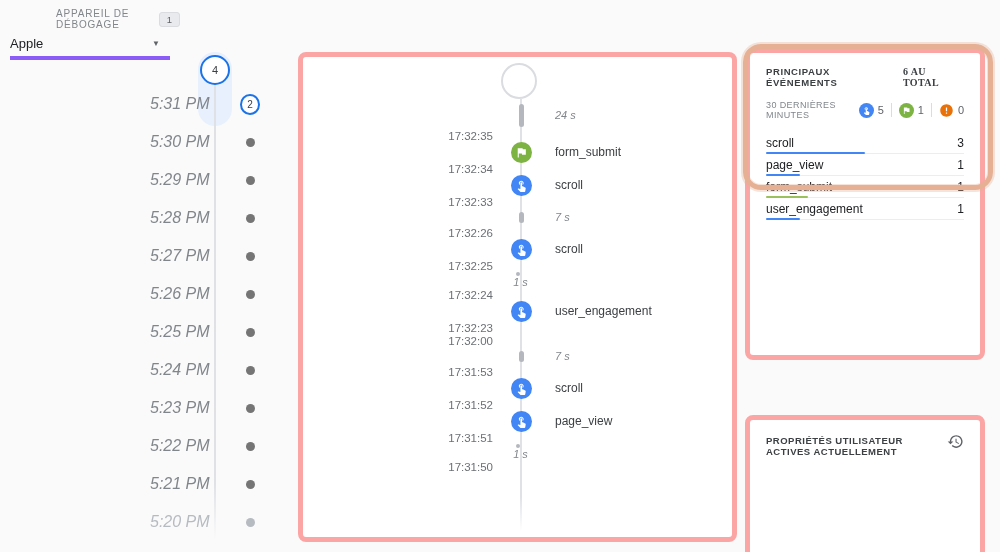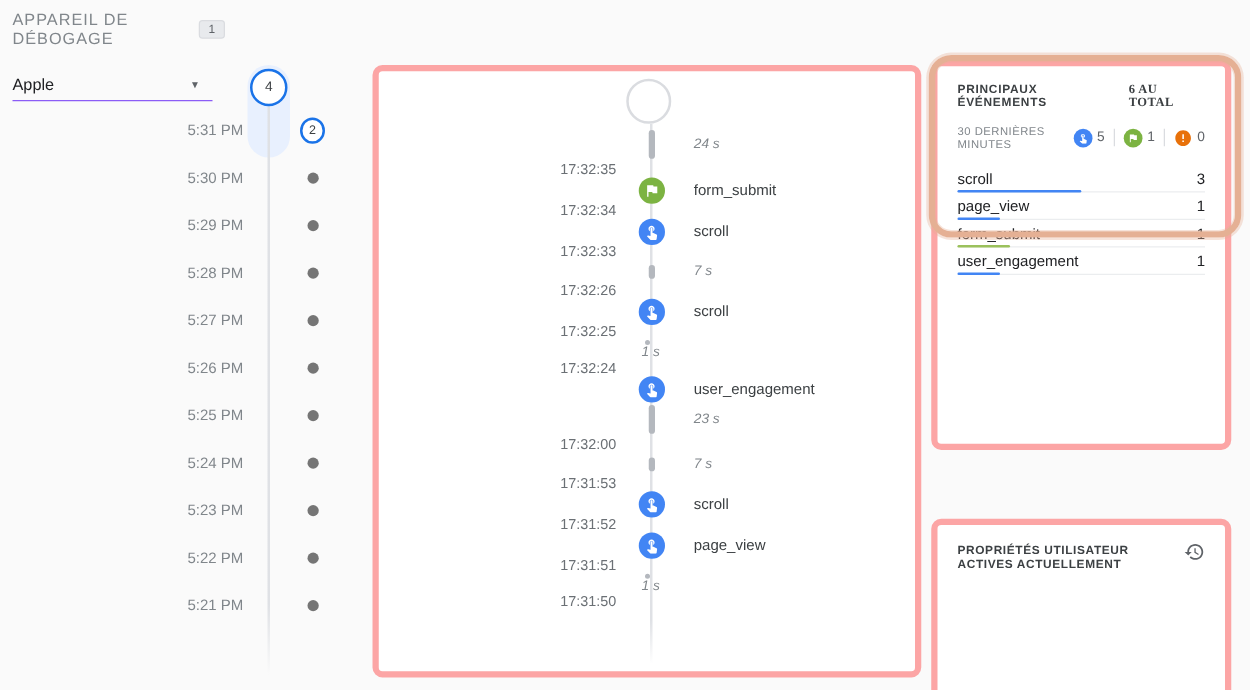--- a/index.html
+++ b/index.html
@@ -2,39 +2,39 @@
 <html><head>
 <meta charset="utf-8">
 <style>
   * { margin:0; padding:0; box-sizing:border-box; }
   html,body { width:1000px; height:552px; overflow:hidden;
     font-family:"Liberation Sans", sans-serif; background:#fafafa; color:#3c4043; }
 
   
   .debug-block { position:absolute; left:10px; top:8px; width:170px; }
   .debug-label-row { display:flex; align-items:center; gap:10px; }
-  .debug-label { font-size:13px; letter-spacing:.8px; color:#80868b; text-transform:uppercase; }
+  .debug-label { font-size:10px; letter-spacing:.8px; color:#80868b; text-transform:uppercase;margin-left:46px; }
   .debug-badge { font-size:9.5px; color:#5f6368; background:#e8eaed; border:1px solid #dadce0;
     border-radius:3px; padding:0 7px; line-height:13px; }
-  .device-select { margin-top:20px; display:flex; align-items:center; justify-content:space-between;
-    border-bottom:1px solid #8b5cf6; padding:2px 4px 5px 0; cursor:pointer; width:160px; }
+  .device-select { margin-top:4px; display:flex; align-items:center; justify-content:space-between;
+    border-bottom:4px solid #8b5cf6; padding:2px 4px 5px 0; cursor:pointer; width:160px; }
   .device-name { font-size:13px; color:#202124; }
   .caret { font-size:8px; color:#5f6368; margin-right:6px; }
 
   
   .tl-line { position:absolute; left:214px; top:70px; width:2px; height:470px;
     background:linear-gradient(to bottom,#dfe1e5 0 88%, rgba(223,225,229,0) 100%); }
   .tl-pill { position:absolute; left:198px; top:52px; width:34px; height:74px;
     background:#e8f0fe; border-radius:17px; }
   .tl-bubble-top { position:absolute; left:200px; top:55px; width:30px; height:30px;
     background:#fff; border:2.5px solid #1a73e8; border-radius:50%;
     display:flex; align-items:center; justify-content:center; font-size:11px; color:#3c4043; cursor:pointer; }
   .tl-rows { position:absolute; left:150px; top:85px; width:110px; }
   .tl-row { height:38px; display:flex; align-items:center; cursor:pointer; }
-  .tl-time { width:40px; font-size:12px; color:#80868b; text-align:right; white-space:nowrap; }
+  .tl-time { width:40px; font-size:16px; color:#80868b; text-align:right; white-space:nowrap;font-style:italic; }
   .tl-dot { width:9px; height:9px; border-radius:50%; background:#757575; margin-left:56px; }
   .tl-bubble { width:21px; height:21px; background:#fff; border:2px solid #1a73e8; border-radius:50%;
     margin-left:50px; display:flex; align-items:center; justify-content:center;
     font-size:10px; color:#3c4043; }
   .tl-row.faded .tl-time { color:#b6bbc1; }
   .tl-row.faded .tl-dot { background:#b6bbc1; }
 
   
   .card { position:absolute; background:#fff; border:5px solid #fca5a5; border-radius:8px; }
   .card-stream { left:298px; top:52px; width:439px; height:490px; }
@@ -150,20 +150,24 @@
       <span class="tl-dot"></span>
     </div>
     <div class="tl-row">
       <span class="tl-time">5:22 PM</span>
       <span class="tl-dot"></span>
     </div>
     <div class="tl-row">
       <span class="tl-time">5:21 PM</span>
       <span class="tl-dot"></span>
     </div>
+    <div class="tl-row faded">
+      <span class="tl-time">5:20 PM</span>
+      <span class="tl-dot"></span>
+    </div>
   </div>
 
 <div class="card card-stream">
   <div class="stream-circle"></div>
   <div class="stream-line"></div>
   <div class="stream-rows">
       <div class="srow gap large">
         <div class="ts-col"></div>
         <div class="mid">
           <span class="gap-capsule"></span>
@@ -251,26 +255,24 @@
         <div class="ts-col"></div>
         <div class="mid">
           <span class="ev-icon" style="background:#4285f4">
             <svg viewBox="0 0 24 24">
               <path fill="#fff" d="M9 11.24V7.5C9 6.12 10.12 5 11.5 5S14 6.12 14 7.5v3.74c1.21-.81 2-2.18 2-3.74C16 5.01 13.99 3 11.5 3S7 5.01 7 7.5c0 1.56.79 2.93 2 3.74zm9.84 4.63l-4.54-2.26c-.17-.07-.35-.11-.54-.11H13v-6c0-.83-.67-1.5-1.5-1.5S10 6.67 10 7.5v10.74c-3.6-.76-3.54-.75-3.67-.75-.31 0-.59.13-.79.33l-.79.8 4.94 4.94c.27.27.65.44 1.06.44h6.79c.75 0 1.33-.55 1.44-1.28l.75-5.27c.01-.07.02-.14.02-.2 0-.62-.38-1.16-.91-1.38z"></path>
             </svg>
           </span>
         </div>
         <div class="lbl">user_engagement</div>
       </div>
-      <div class="srow gap large">
-        <div class="ts-col"></div>
-        <div class="mid">
-          <span class="gap-capsule"></span>
-        </div>
-        <div class="lbl">23 s</div>
+      <div class="srow timestamp">
+        <div class="ts-col">17:32:23</div>
+        <div class="mid"></div>
+        <div class="lbl"></div>
       </div>
       <div class="srow timestamp">
         <div class="ts-col">17:32:00</div>
         <div class="mid"></div>
         <div class="lbl"></div>
       </div>
       <div class="srow gap medium">
         <div class="ts-col"></div>
         <div class="mid">
           <span class="gap-capsule"></span>

